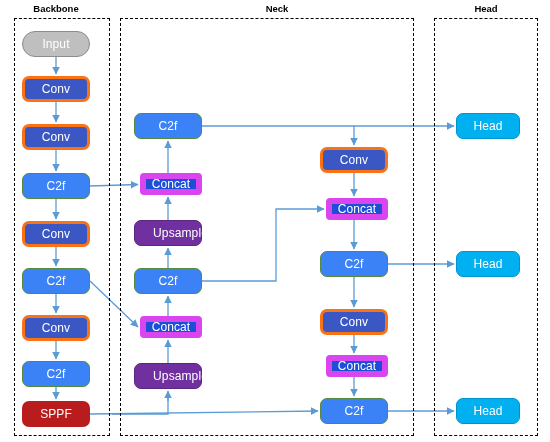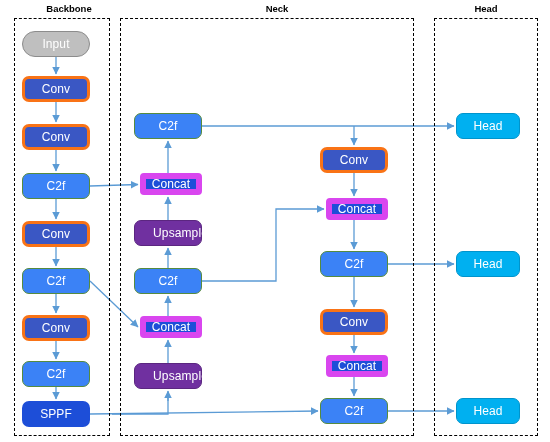--- a/index.html
+++ b/index.html
@@ -36,21 +36,21 @@
     justify-content:center;
     font-size:12px;
     color:#ffffff;
     text-align:center;
     line-height:1;
     letter-spacing:0.1px;
   }
   .n-input{background:#bfbfbf;border:1px solid #8c8c8c;border-radius:22px;color:#ffffff;}
   .n-conv{background:#3a57c4;border:3px solid #f97316;}
   .n-c2f{background:#3b82f6;border:1px solid #568b3f;}
-  .n-sppf{background:#1d4ed8;border:1px solid #c463220;border-color:#c46322;}
+  .n-sppf{background:#b91c1c;border:1px solid #c463220;border-color:#c46322;}
   .n-concat{background:#1d4ed8;border:6px solid #d946ef;color:#ffffff;}
   .n-upsample{background:#7030a0;border:1px solid #5b2680;padding-left:25px;}
   .n-head{background:#00b0f0;border:1px solid #0094cc;}
 </style>
 </head>
 <body>
 
 <div id="canvas">
 
   <svg class="wires" viewBox="0 0 550 442">
@@ -109,21 +109,21 @@
 
       <path d="M354,335 L354,353"></path>
 
       <path d="M354,377 L354,396"></path>
 
       <path d="M388,411 L454,411"></path>
     </g>
   </svg>
 
   <div class="group-box" style="left:14px;top:18px;width:96px;height:418px;"></div>
-  <div class="group-title" style="left:21px;top:3px;width:96px;text-align:center;">Backbone</div>
+  <div class="group-title" style="left:8px;top:3px;width:96px;text-align:center;">Backbone</div>
 
   <div class="group-box" style="left:120px;top:18px;width:294px;height:418px;"></div>
   <div class="group-title" style="left:130px;top:3px;width:294px;">Neck</div>
 
   <div class="group-box" style="left:434px;top:18px;width:104px;height:418px;"></div>
   <div class="group-title" style="left:434px;top:3px;width:104px;">Head</div>
 
   <div class="node n-input" style="left:22px;top:31px;width:68px;height:26px;">Input</div>
   <div class="node n-conv" style="left:22px;top:76px;width:68px;height:26px;">Conv</div>
   <div class="node n-conv" style="left:22px;top:124px;width:68px;height:26px;">Conv</div>

